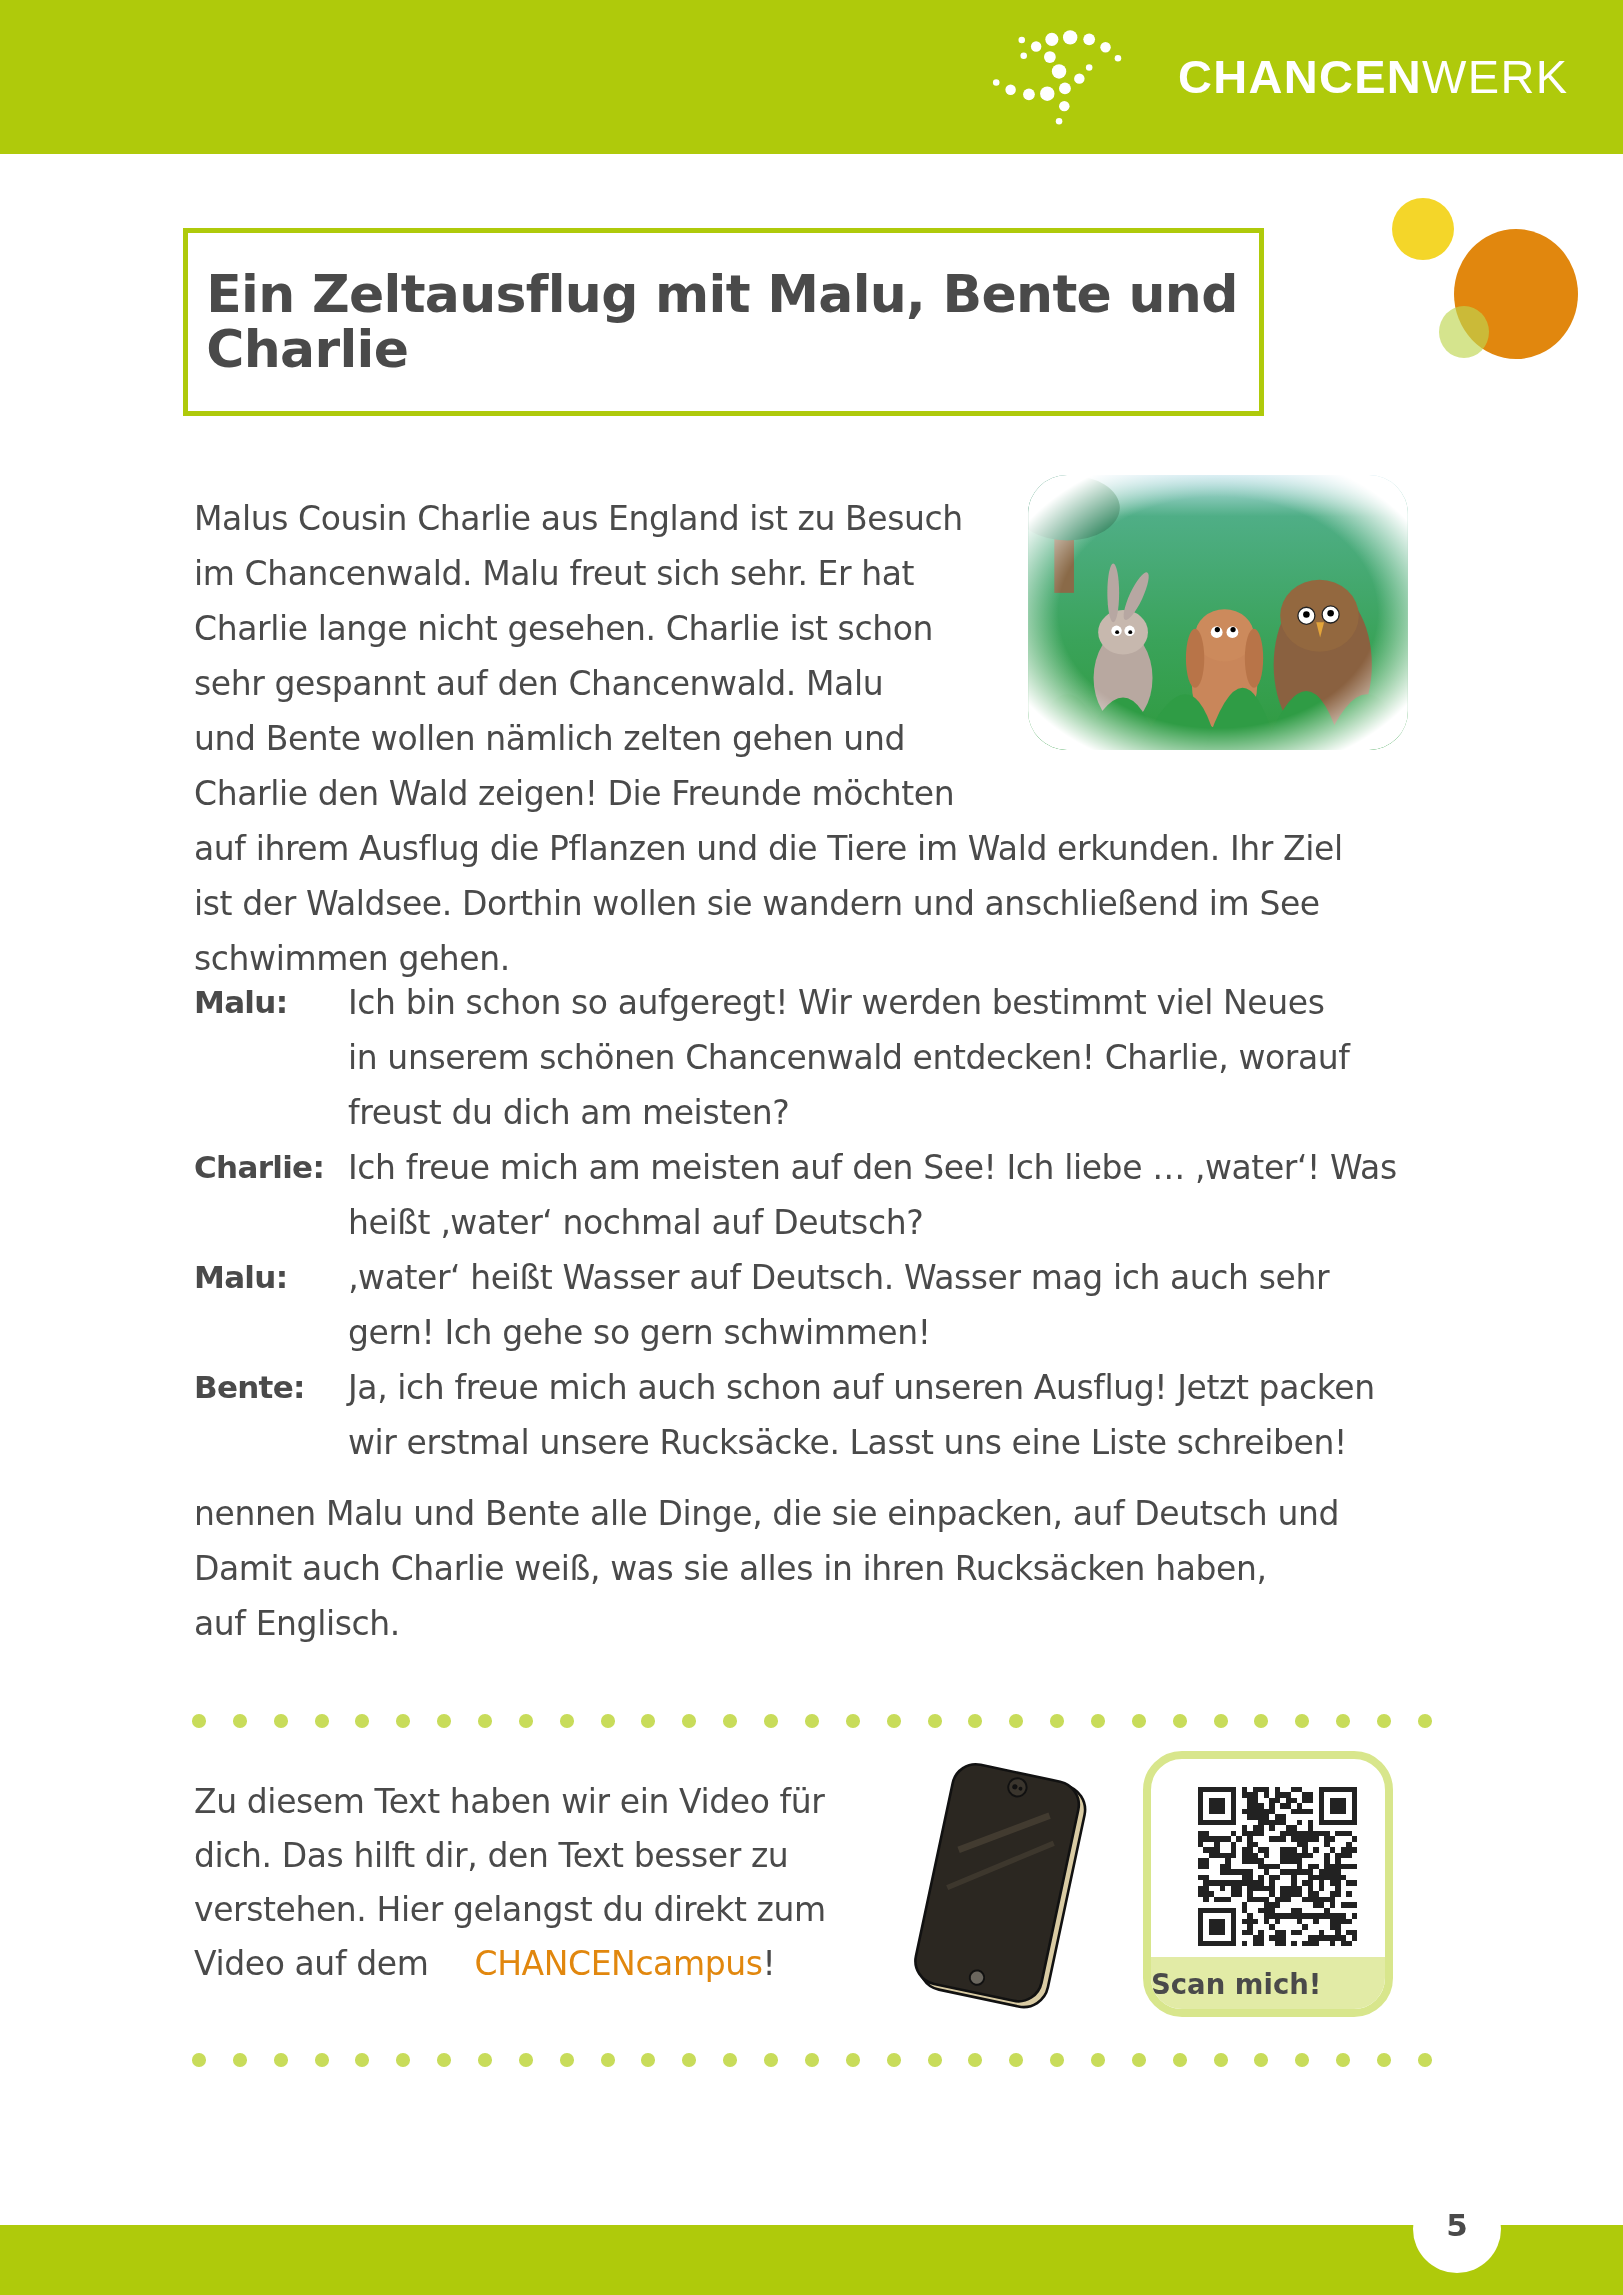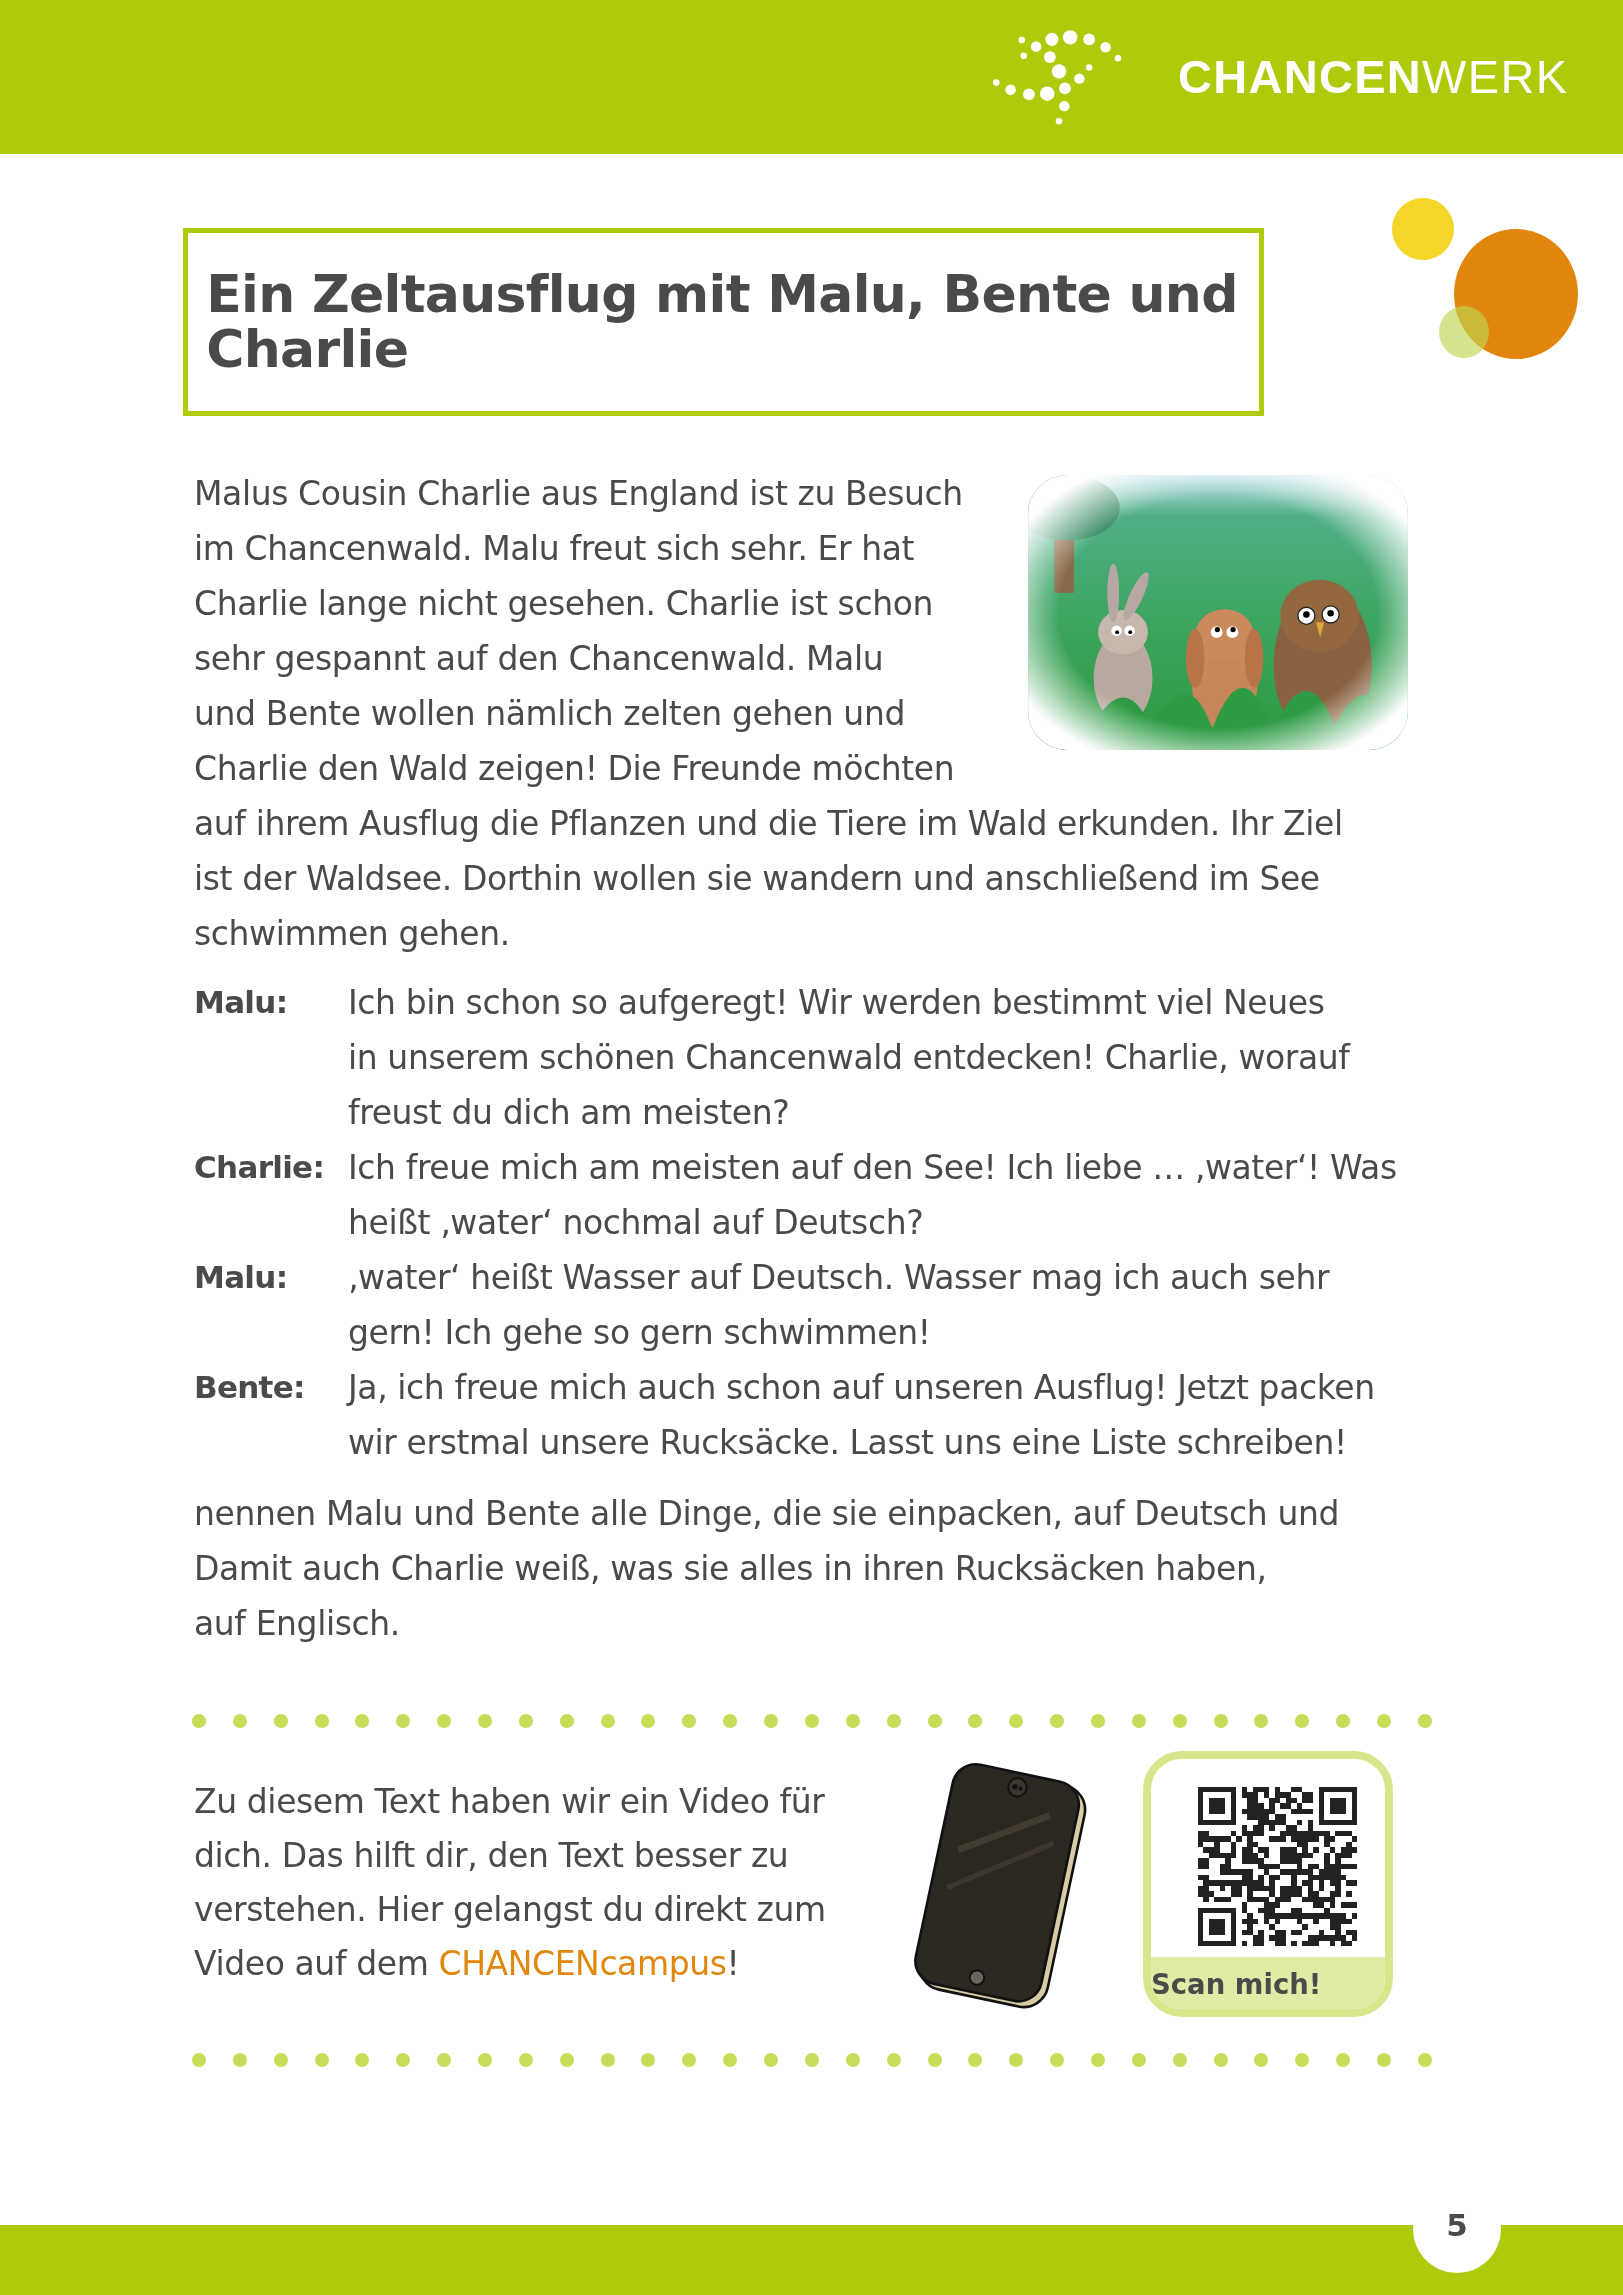--- a/index.html
+++ b/index.html
@@ -22,40 +22,40 @@
 
   
   .title-box { position:absolute; left:183px; top:228px; width:1071px; height:178px;
                border:5.2px solid #AFCA0B; background:#fff; }
   .title { position:absolute; left:18.3px; top:34px; width:1047px; font-family:"DejaVu Sans", sans-serif;
            font-weight:bold; font-size:52px; line-height:55px; color:#4a4a4a; letter-spacing:-0.7px; }
 
   
   .para { position:absolute; font-size:33px; line-height:55px; color:#4a4a4a; letter-spacing:-0.4px; white-space:nowrap; }
   .para .ln { display:block; }
-  .intro { left:194px; top:466px; }
+  .intro { left:194px; top:491px; }
 
   .story-img { position:absolute; left:1028px; top:475px; width:380px; height:275px; border-radius:39px;
                overflow:hidden; }
 
   .dialog { position:absolute; left:194px; top:975px; width:1244px; }
   .drow { display:flex; }
   .speaker { width:154px; font-weight:bold; font-size:31px; line-height:55px; color:#4a4a4a; letter-spacing:-0.7px; }
   .speech { font-size:33px; line-height:55px; color:#4a4a4a; letter-spacing:-0.4px; white-space:nowrap; }
   .speech .ln { display:block; }
 
   .outro { left:194px; top:1486px; }
 
   
   .dots { position:absolute; left:192px; height:14.4px; width:1244px; }
   .dots span { position:absolute; top:0; width:13.7px; height:13.7px; border-radius:50%; background:#C8DC5A; }
 
   
   .video-text { left:194px; top:1775px; font-size:33px; line-height:54px; }
-  .video-text .link { color:#E1870E; }
+  .video-text .link { color:#E1870E;margin-left:36px; }
 
   .phone { position:absolute; left:903px; top:1754px; width:190px; height:262px; }
 
   .qr-card { position:absolute; left:1143px; top:1751px; width:251px; height:267px; }
   .qr-frame { position:absolute; left:0; top:0; width:234px; height:250px; border:8.5px solid #D8E68C;
               border-radius:39px; background:#fff; overflow:hidden; }
   .qr-band { position:absolute; left:0; bottom:0; width:100%; height:52px; background:#E2EBA6; }
   .qr-label { position:absolute; left:0; bottom:9.2px; width:100%; text-align:left; font-weight:bold;
               font-size:27.5px; color:#4a4a4a; }
   .qr-code { position:absolute; left:47px; top:28px; width:159px; height:159px; }

